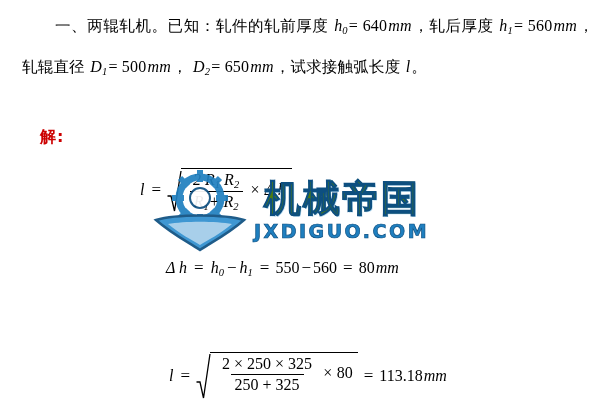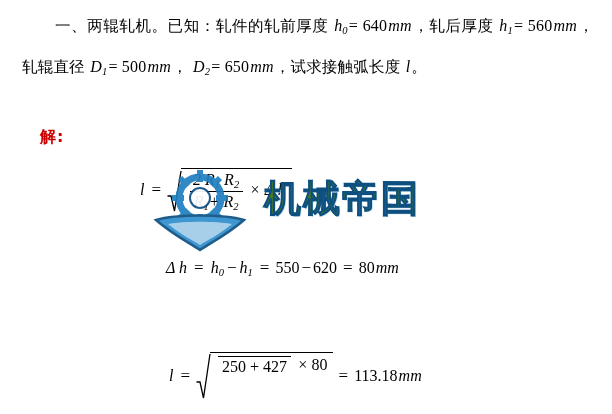--- a/index.html
+++ b/index.html
@@ -225,49 +225,51 @@
           <line x1="30" y1="10" x2="38" y2="18"></line>
           <line x1="62" y1="42" x2="70" y2="50"></line>
           <line x1="70" y1="10" x2="62" y2="18"></line>
           <line x1="38" y1="42" x2="30" y2="50"></line>
         </g>
         <path d="M6 52 C26 46 74 46 94 52 C78 66 62 74 50 82 C38 74 22 66 6 52 Z" fill="#2f8fcf" stroke="#0d4f80" stroke-width="2.5"></path>
         <path d="M18 56 C34 53 66 53 82 56 C70 66 58 72 50 77 C42 72 30 66 18 56 Z" fill="#ffffff" opacity="0.55"></path>
       </g>
     </svg>
     <div class="wm-text">机械帝国</div>
+    <div class="wm-sub">JXDIGUO.COM</div>
   </div>
 
   <div class="formula2">
     <span class="mathtext">Δ h</span>
     <span class="eq">=</span>
     <span class="mathtext"><span>h</span><sub>0</sub></span>
     <span class="op">−</span>
     <span class="mathtext"><span>h</span><sub>1</sub></span>
     <span class="eq">=</span>
     <span class="mathup">550</span>
     <span class="op">−</span>
-    <span class="mathup">620</span>
+    <span class="mathup">560</span>
     <span class="eq">=</span>
     <span class="mathup">80</span>
     <span class="mathtext">mm</span>
   </div>
 
   <div class="formula3">
     <span class="mathtext">l</span>
     <span class="eq">=</span>
     <span class="radical">
       <span class="sign">
         <svg width="15" height="48" viewBox="0 0 15 48" aria-hidden="true">
           <path d="M0.5 30 L4 30 L7.5 46 L14 2" stroke="#000" stroke-width="1.3" fill="none" stroke-linejoin="miter"></path>
         </svg>
       </span>
       <span class="radicand">
         <span class="frac">
-          <span class="den mathup">250 + 427</span>
+          <span class="num mathup">2 × 250 × 325</span>
+          <span class="den mathup">250 + 325</span>
         </span>
         <span class="mathup">×</span>
         <span class="mathup">80</span>
       </span>
     </span>
     <span class="eq">=</span>
     <span class="mathup">113.18</span>
     <span class="mathtext">mm</span>
   </div>
 

